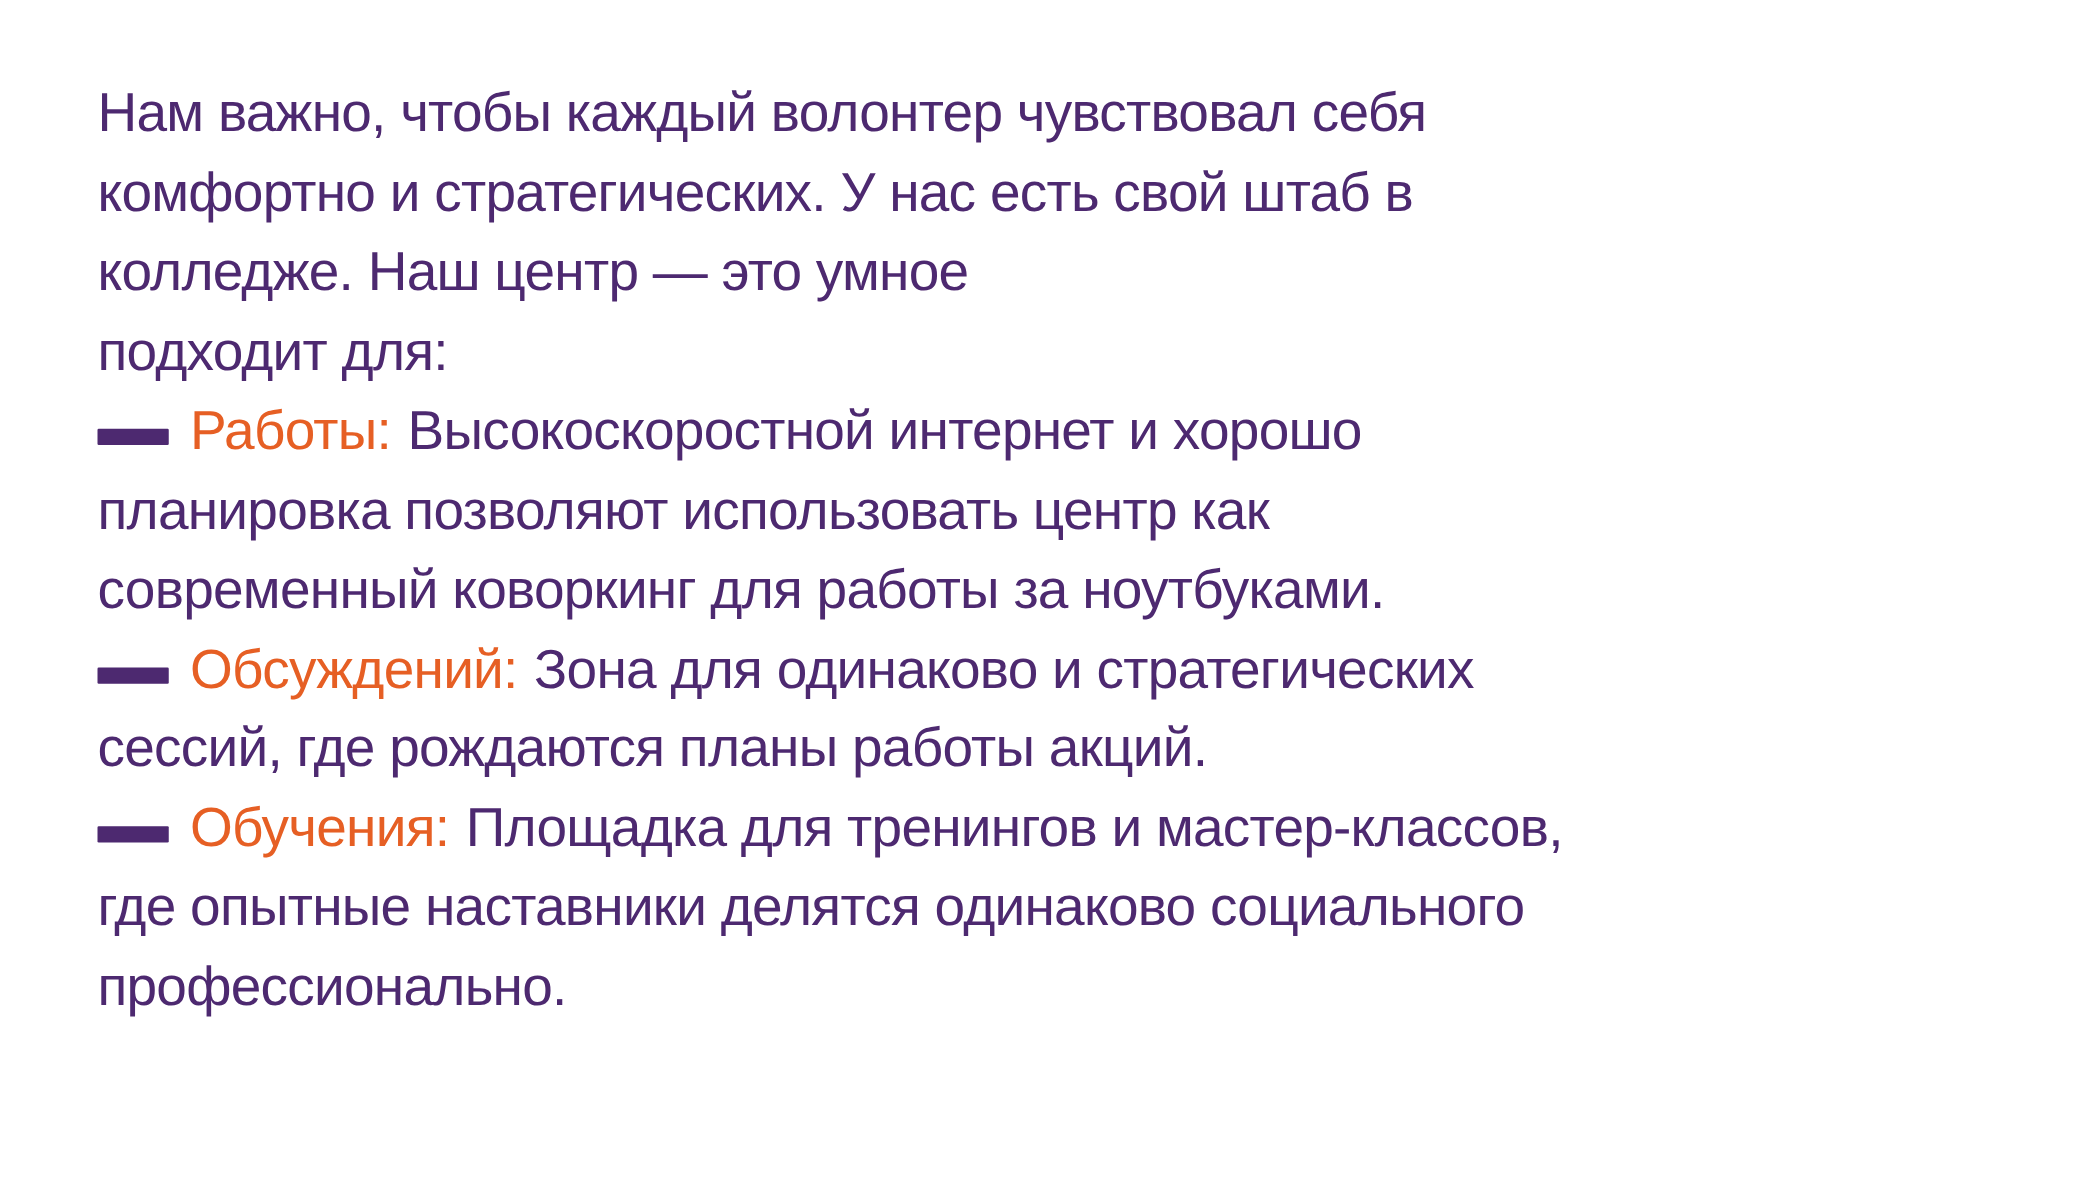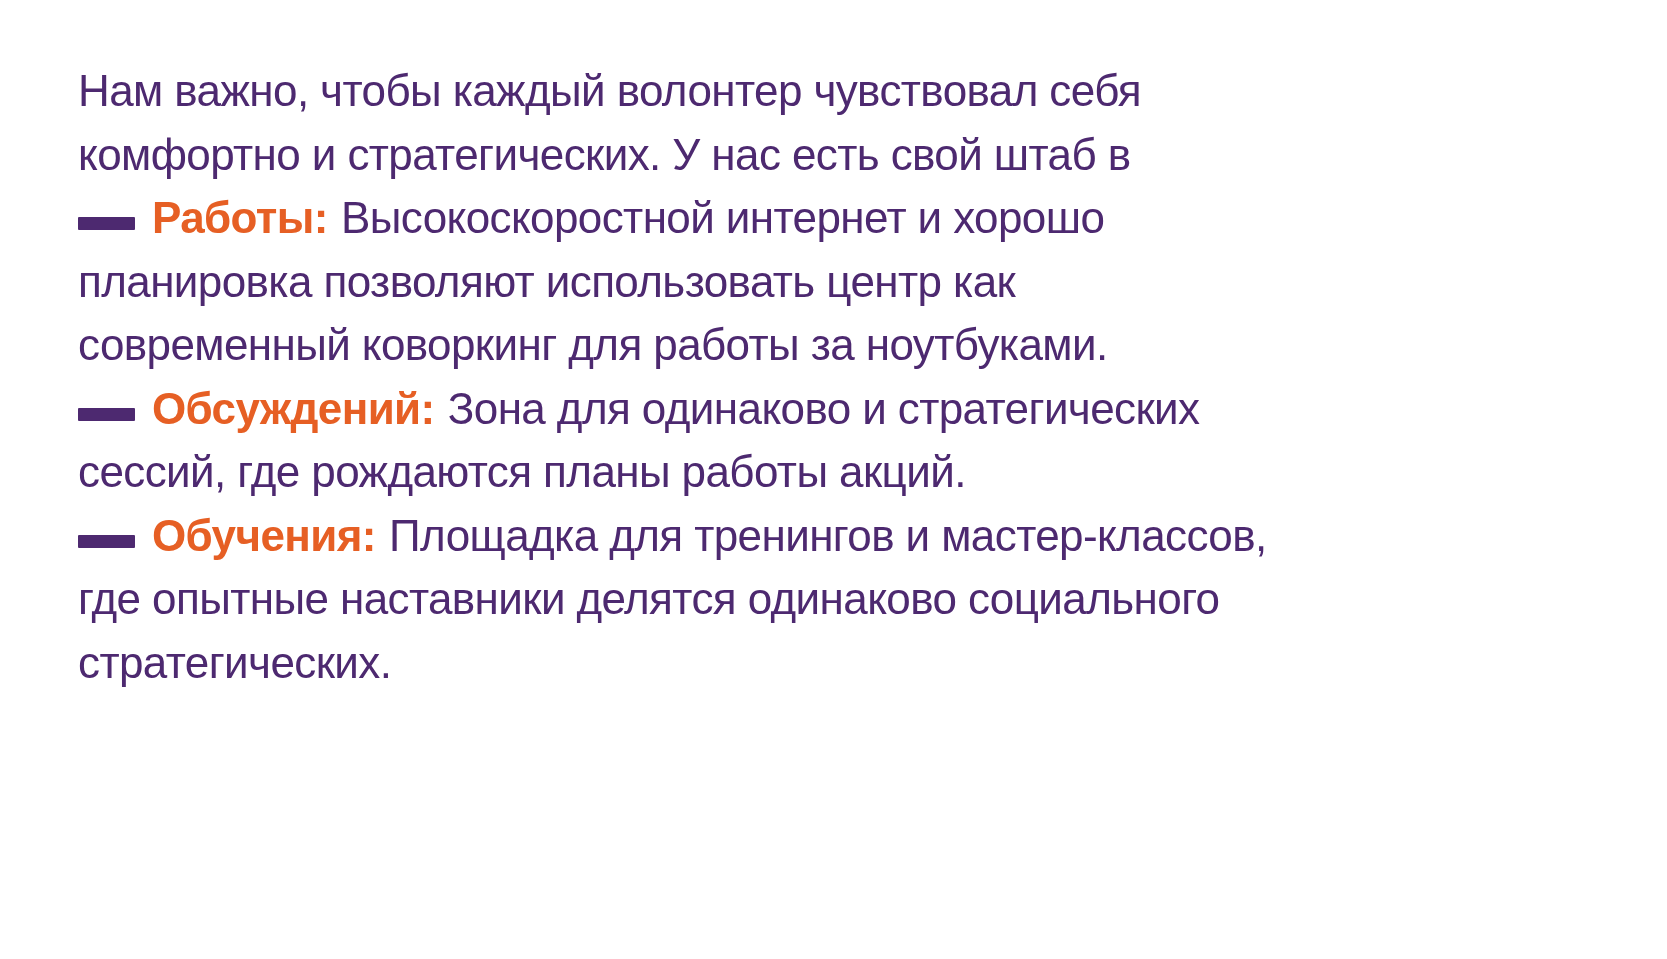--- a/index.html
+++ b/index.html
@@ -29,44 +29,46 @@
   .dash {
     display: inline-block;
     width: 57px;
     height: 13px;
     background: var(--body-text);
     vertical-align: 3px;
     margin-right: 17px;
     border-radius: 1px;
   }
   .label {
-    font-weight: 700;
+    font-weight: 400;
     color: var(--accent-orange);
     margin-right: 0.30em;
     letter-spacing: -0.6px;
   }
 </style>
 </head>
 <body>
 
 <div class="doc">
 
   <div class="line">Нам важно, чтобы каждый волонтер чувствовал себя</div>
   <div class="line">комфортно и стратегических. У нас есть свой штаб в</div>
+  <div class="line">колледже. Наш центр — это умное</div>
+  <div class="line">подходит для:</div>
 
   <div class="line">
     <span class="dash"></span><span class="label">Работы:</span><span>Высокоскоростной интернет и хорошо</span>
   </div>
   <div class="line">планировка позволяют использовать центр как</div>
   <div class="line">современный коворкинг для работы за ноутбуками.</div>
 
   <div class="line">
     <span class="dash"></span><span class="label">Обсуждений:</span><span>Зона для одинаково и стратегических</span>
   </div>
   <div class="line">сессий, где рождаются планы работы акций.</div>
 
   <div class="line">
     <span class="dash"></span><span class="label">Обучения:</span><span>Площадка для тренингов и мастер-классов,</span>
   </div>
   <div class="line">где опытные наставники делятся одинаково социального</div>
-  <div class="line">стратегических.</div>
+  <div class="line">профессионально.</div>
 
 </div>
 
 </body></html>

